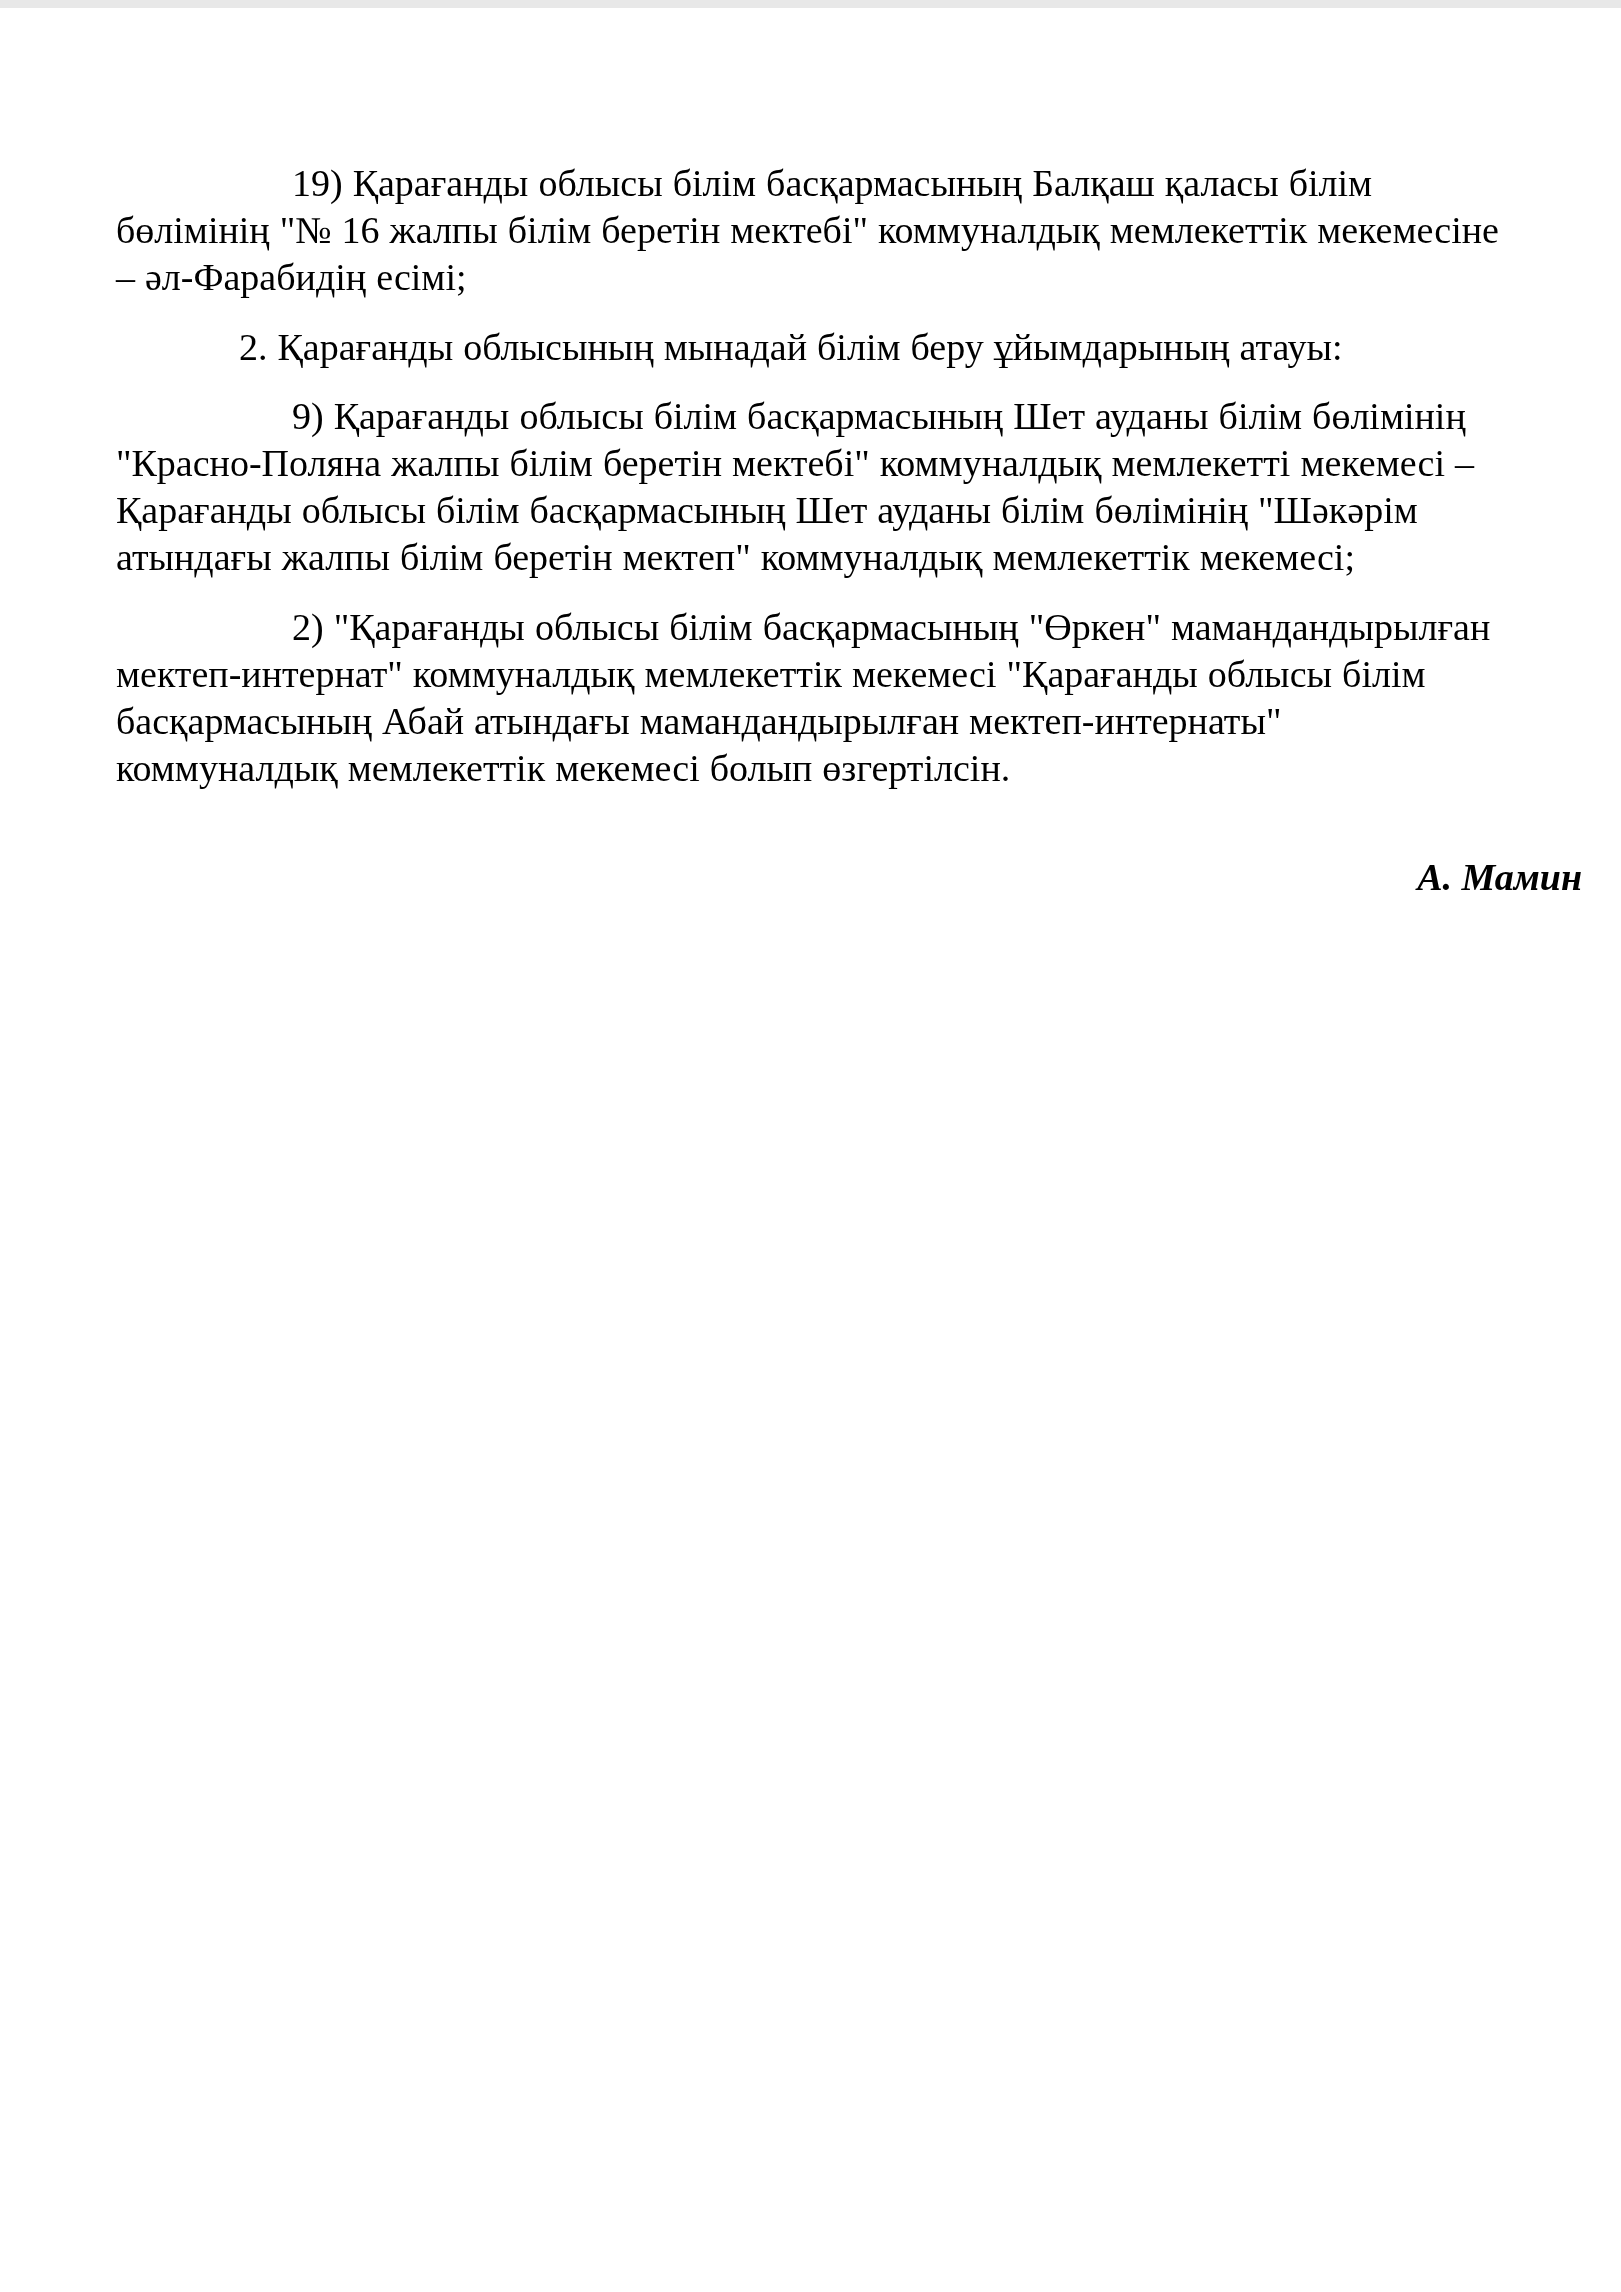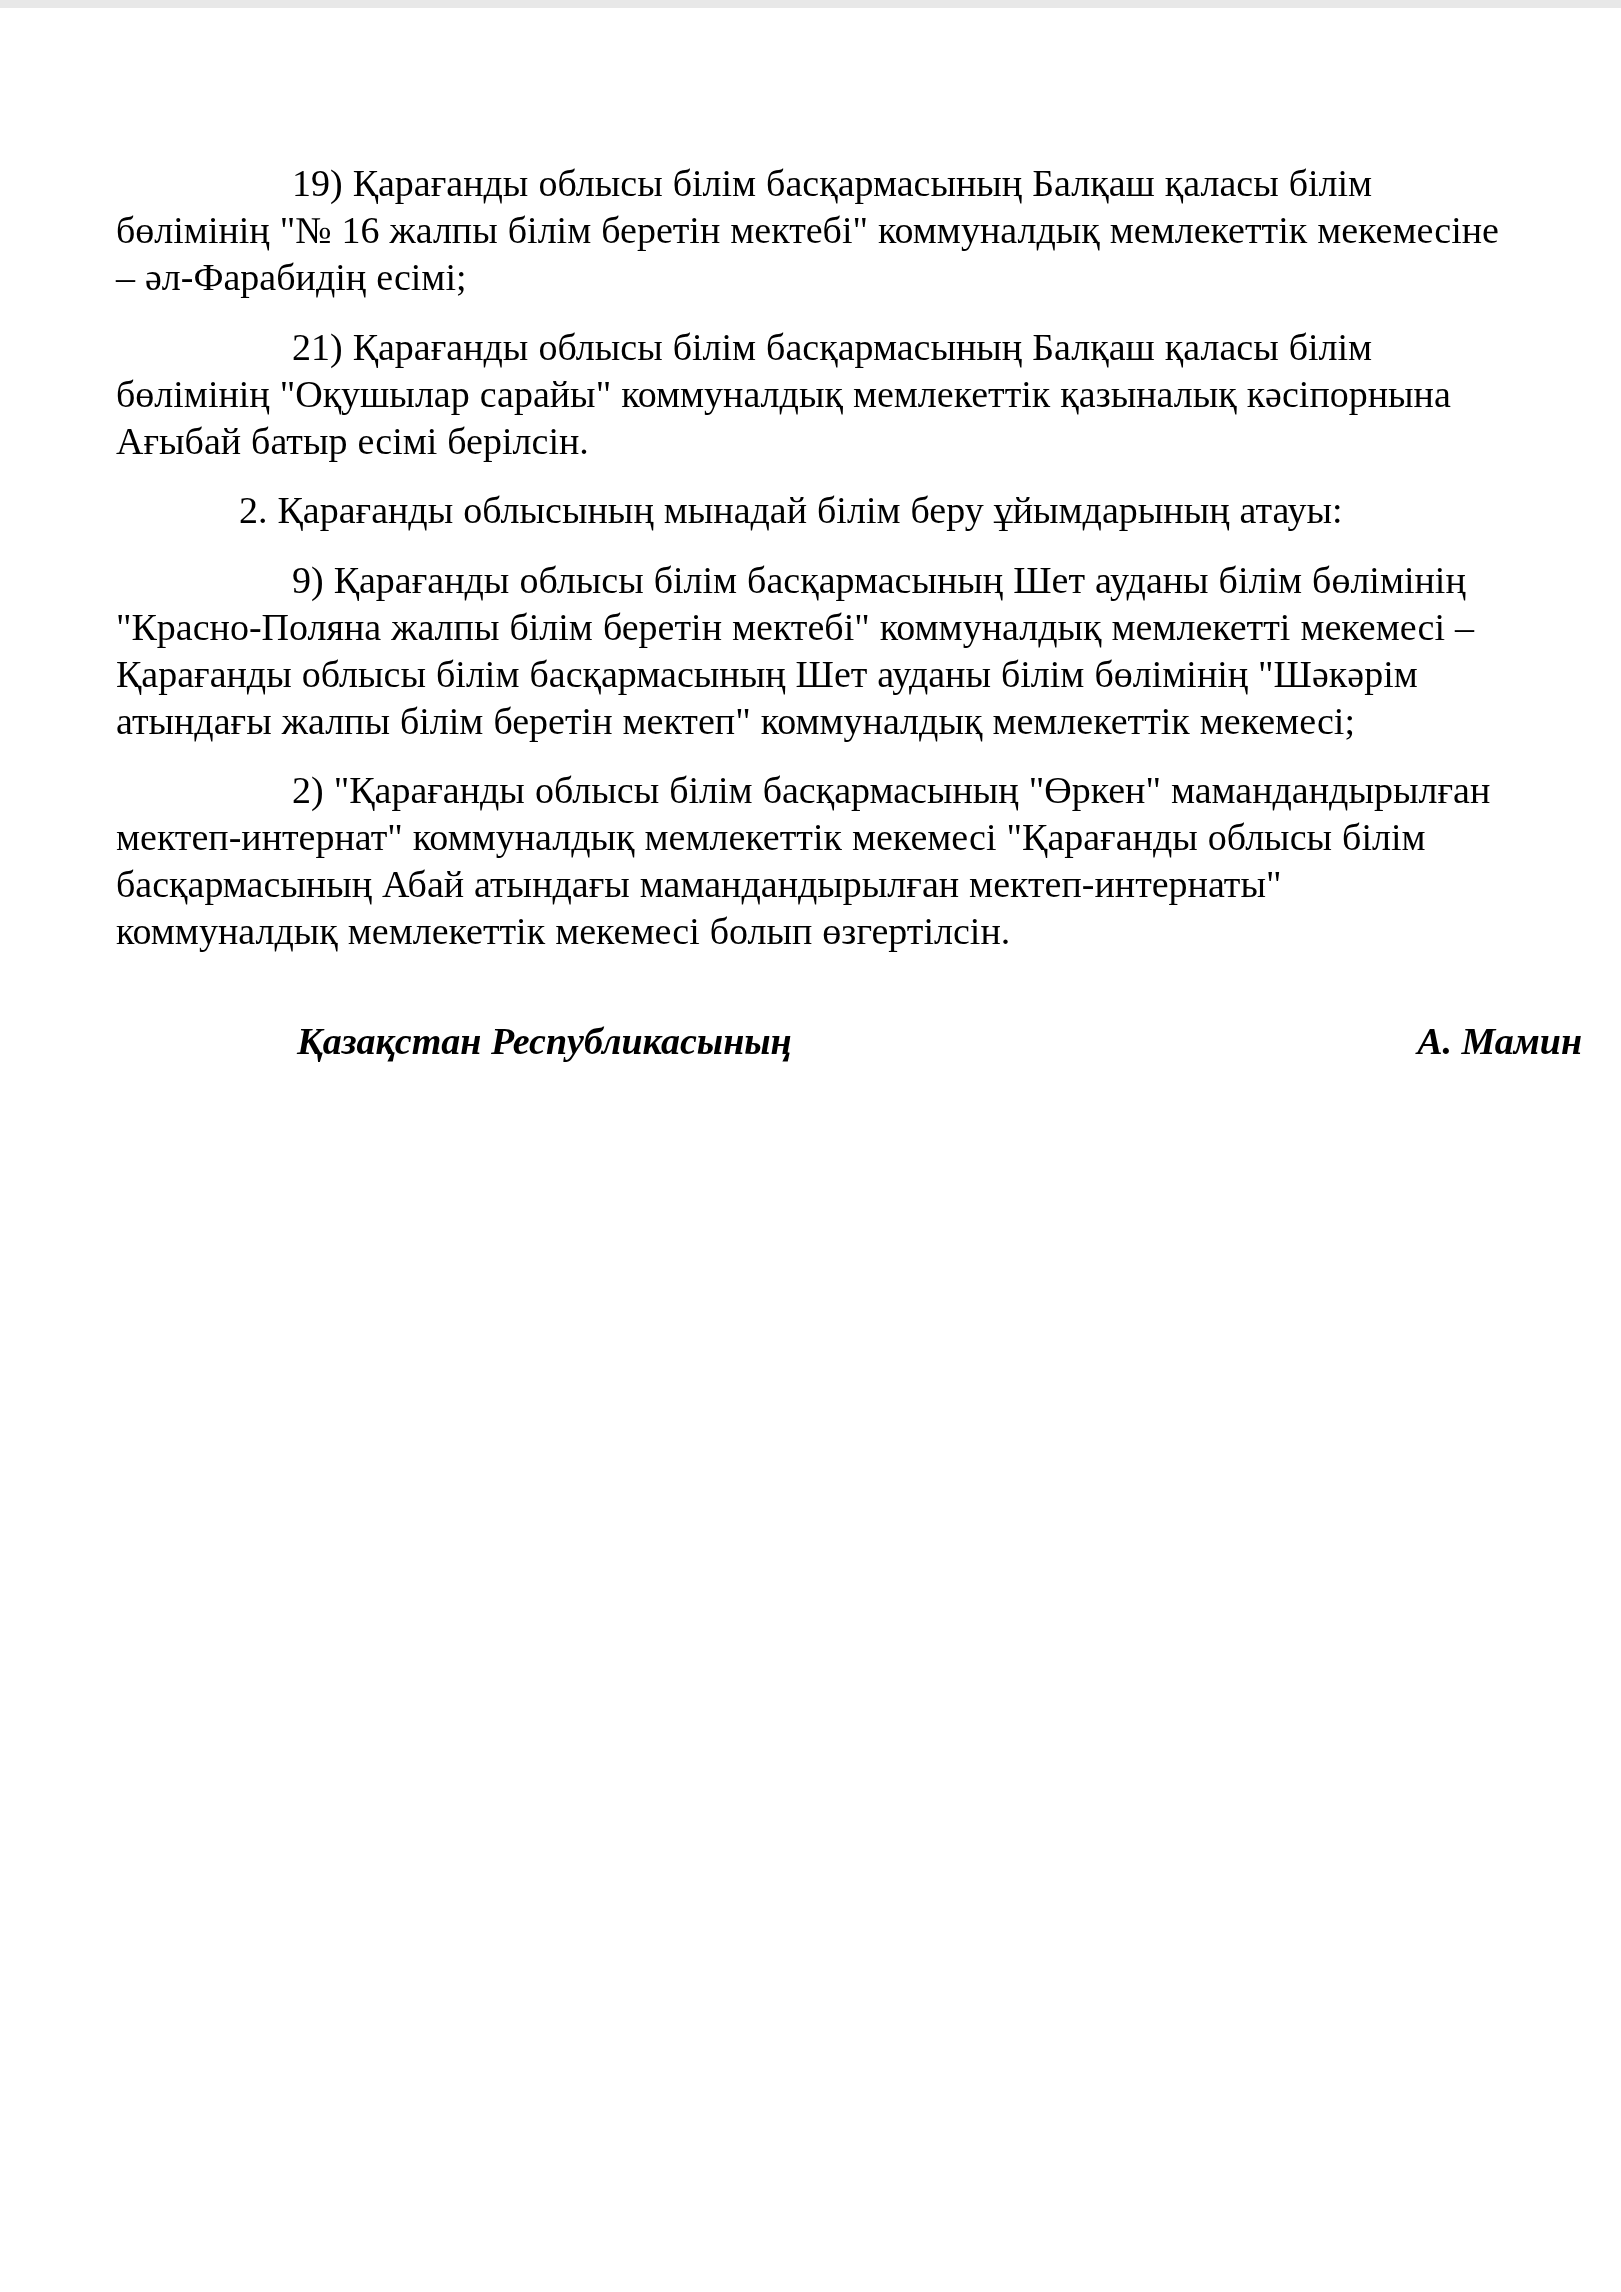--- a/index.html
+++ b/index.html
@@ -51,26 +51,24 @@
     white-space: nowrap;
     padding-top: 0;
   }
 </style>
 </head>
 <body>
 
 <div class="page">
   <div class="content">
     <p class="para">19) Қарағанды облысы білім басқармасының Балқаш қаласы білім бөлімінің "№ 16 жалпы білім беретін мектебі" коммуналдық мемлекеттік мекемесіне – әл-Фарабидің есімі;</p>
-    <p class="para">21) Қарағанды облысы білім басқармасының Балқаш қаласы білім бөлімінің "Оқушылар сарайы" коммуналдық мемлекеттік қазыналық кәсіпорнына Ағыбай батыр есімі берілсін.</p>
     <p class="para section-lvl1">2. Қарағанды облысының мынадай білім беру ұйымдарының атауы:</p>
     <p class="para">9) Қарағанды облысы білім басқармасының Шет ауданы білім бөлімінің "Красно-Поляна жалпы білім беретін мектебі" коммуналдық мемлекетті мекемесі – Қарағанды облысы білім басқармасының Шет ауданы білім бөлімінің "Шәкәрім атындағы жалпы білім беретін мектеп" коммуналдық мемлекеттік мекемесі;</p>
     <p class="para">2) "Қарағанды облысы білім басқармасының "Өркен" мамандандырылған мектеп-интернат" коммуналдық мемлекеттік мекемесі "Қарағанды облысы білім басқармасының Абай атындағы мамандандырылған мектеп-интернаты" коммуналдық мемлекеттік мекемесі болып өзгертілсін.</p>
   </div>
 
   <div class="signature">
     <div class="sig-office">
-      <div class="sig-line1">Қазақстан Республикасының</div>
     </div>
     <div class="sig-name">А. Мамин</div>
   </div>
 </div>
 
 
 </body></html>

